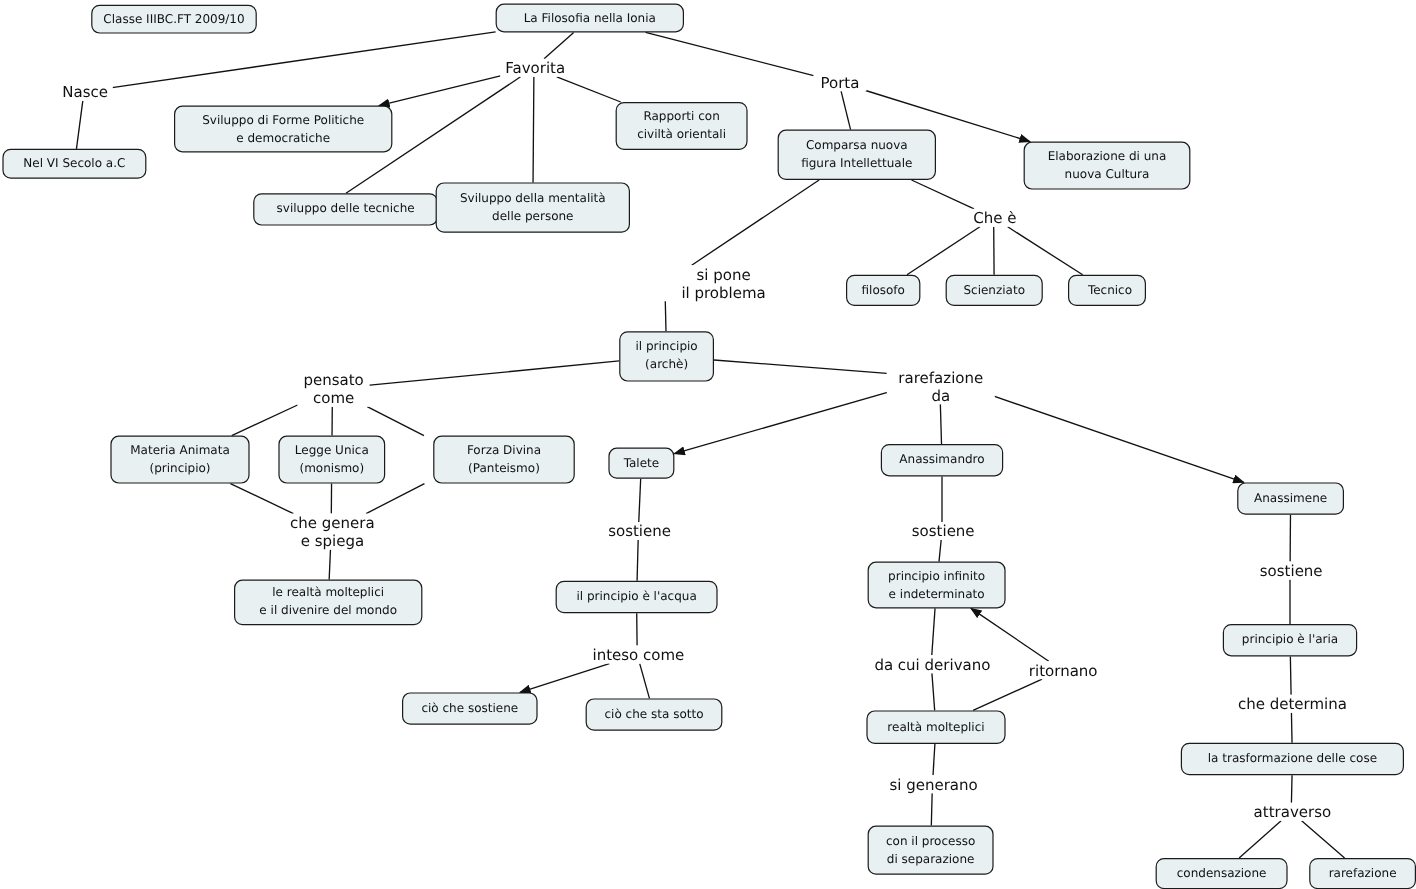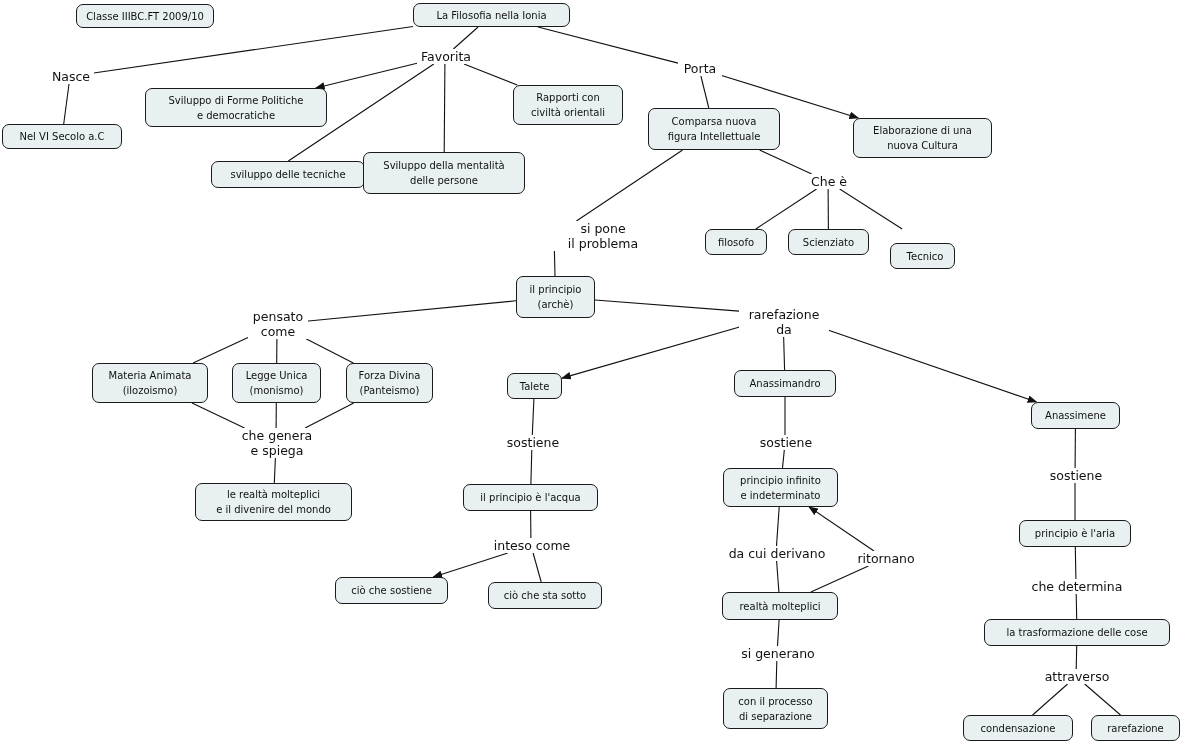--- a/index.html
+++ b/index.html
@@ -118,28 +118,28 @@
       <div class="node" style="left: 363px; top: 152px; width: 162px; height: 42px;">Sviluppo della mentalità
 delle persone</div>
       <div class="node" style="left: 513px; top: 85px; width: 110px; height: 40px;">Rapporti con
 civiltà orientali</div>
       <div class="node" style="left: 648px; top: 108px; width: 132px; height: 42px;">Comparsa nuova
 figura Intellettuale</div>
       <div class="node" style="left: 853px; top: 118px; width: 139px; height: 40px;">Elaborazione di una
 nuova Cultura</div>
       <div class="node" style="left: 705px; top: 229px; width: 62px; height: 26px;">filosofo</div>
       <div class="node" style="left: 788px; top: 229px; width: 81px; height: 26px;">Scienziato</div>
-      <div class="node" style="left: 890px; top: 243px; width: 65px; height: 26px; padding-left: 12px;">Tecnico</div>
+      <div class="node" style="left: 890px; top: 229px; width: 65px; height: 26px; padding-left: 12px;">Tecnico</div>
       <div class="node" style="left: 516px; top: 276px; width: 79px; height: 42px;">il principio
 (archè)</div>
       <div class="node" style="left: 92px; top: 363px; width: 116px; height: 40px;">Materia Animata
-(ilozoismo)</div>
+(principio)</div>
       <div class="node" style="left: 232px; top: 363px; width: 89px; height: 40px;">Legge Unica
 (monismo)</div>
-      <div class="node" style="left: 346px; top: 363px; width: 87px; height: 40px;">Forza Divina
+      <div class="node" style="left: 361px; top: 363px; width: 118px; height: 40px;">Forza Divina
 (Panteismo)</div>
       <div class="node" style="left: 195px; top: 483px; width: 157px; height: 38px;">le realtà molteplici
 e il divenire del mondo</div>
       <div class="node" style="left: 507px; top: 373px; width: 55px; height: 26px;">Talete</div>
       <div class="node" style="left: 463px; top: 484px; width: 135px; height: 27px;">il principio è l'acqua</div>
       <div class="node" style="left: 335px; top: 577px; width: 113px; height: 27px;">ciò che sostiene</div>
       <div class="node" style="left: 488px; top: 582px; width: 114px; height: 27px;">ciò che sta sotto</div>
       <div class="node" style="left: 734px; top: 370px; width: 102px; height: 27px;">Anassimandro</div>
       <div class="node" style="left: 723px; top: 468px; width: 115px; height: 39px;">principio infinito
 e indeterminato</div>

